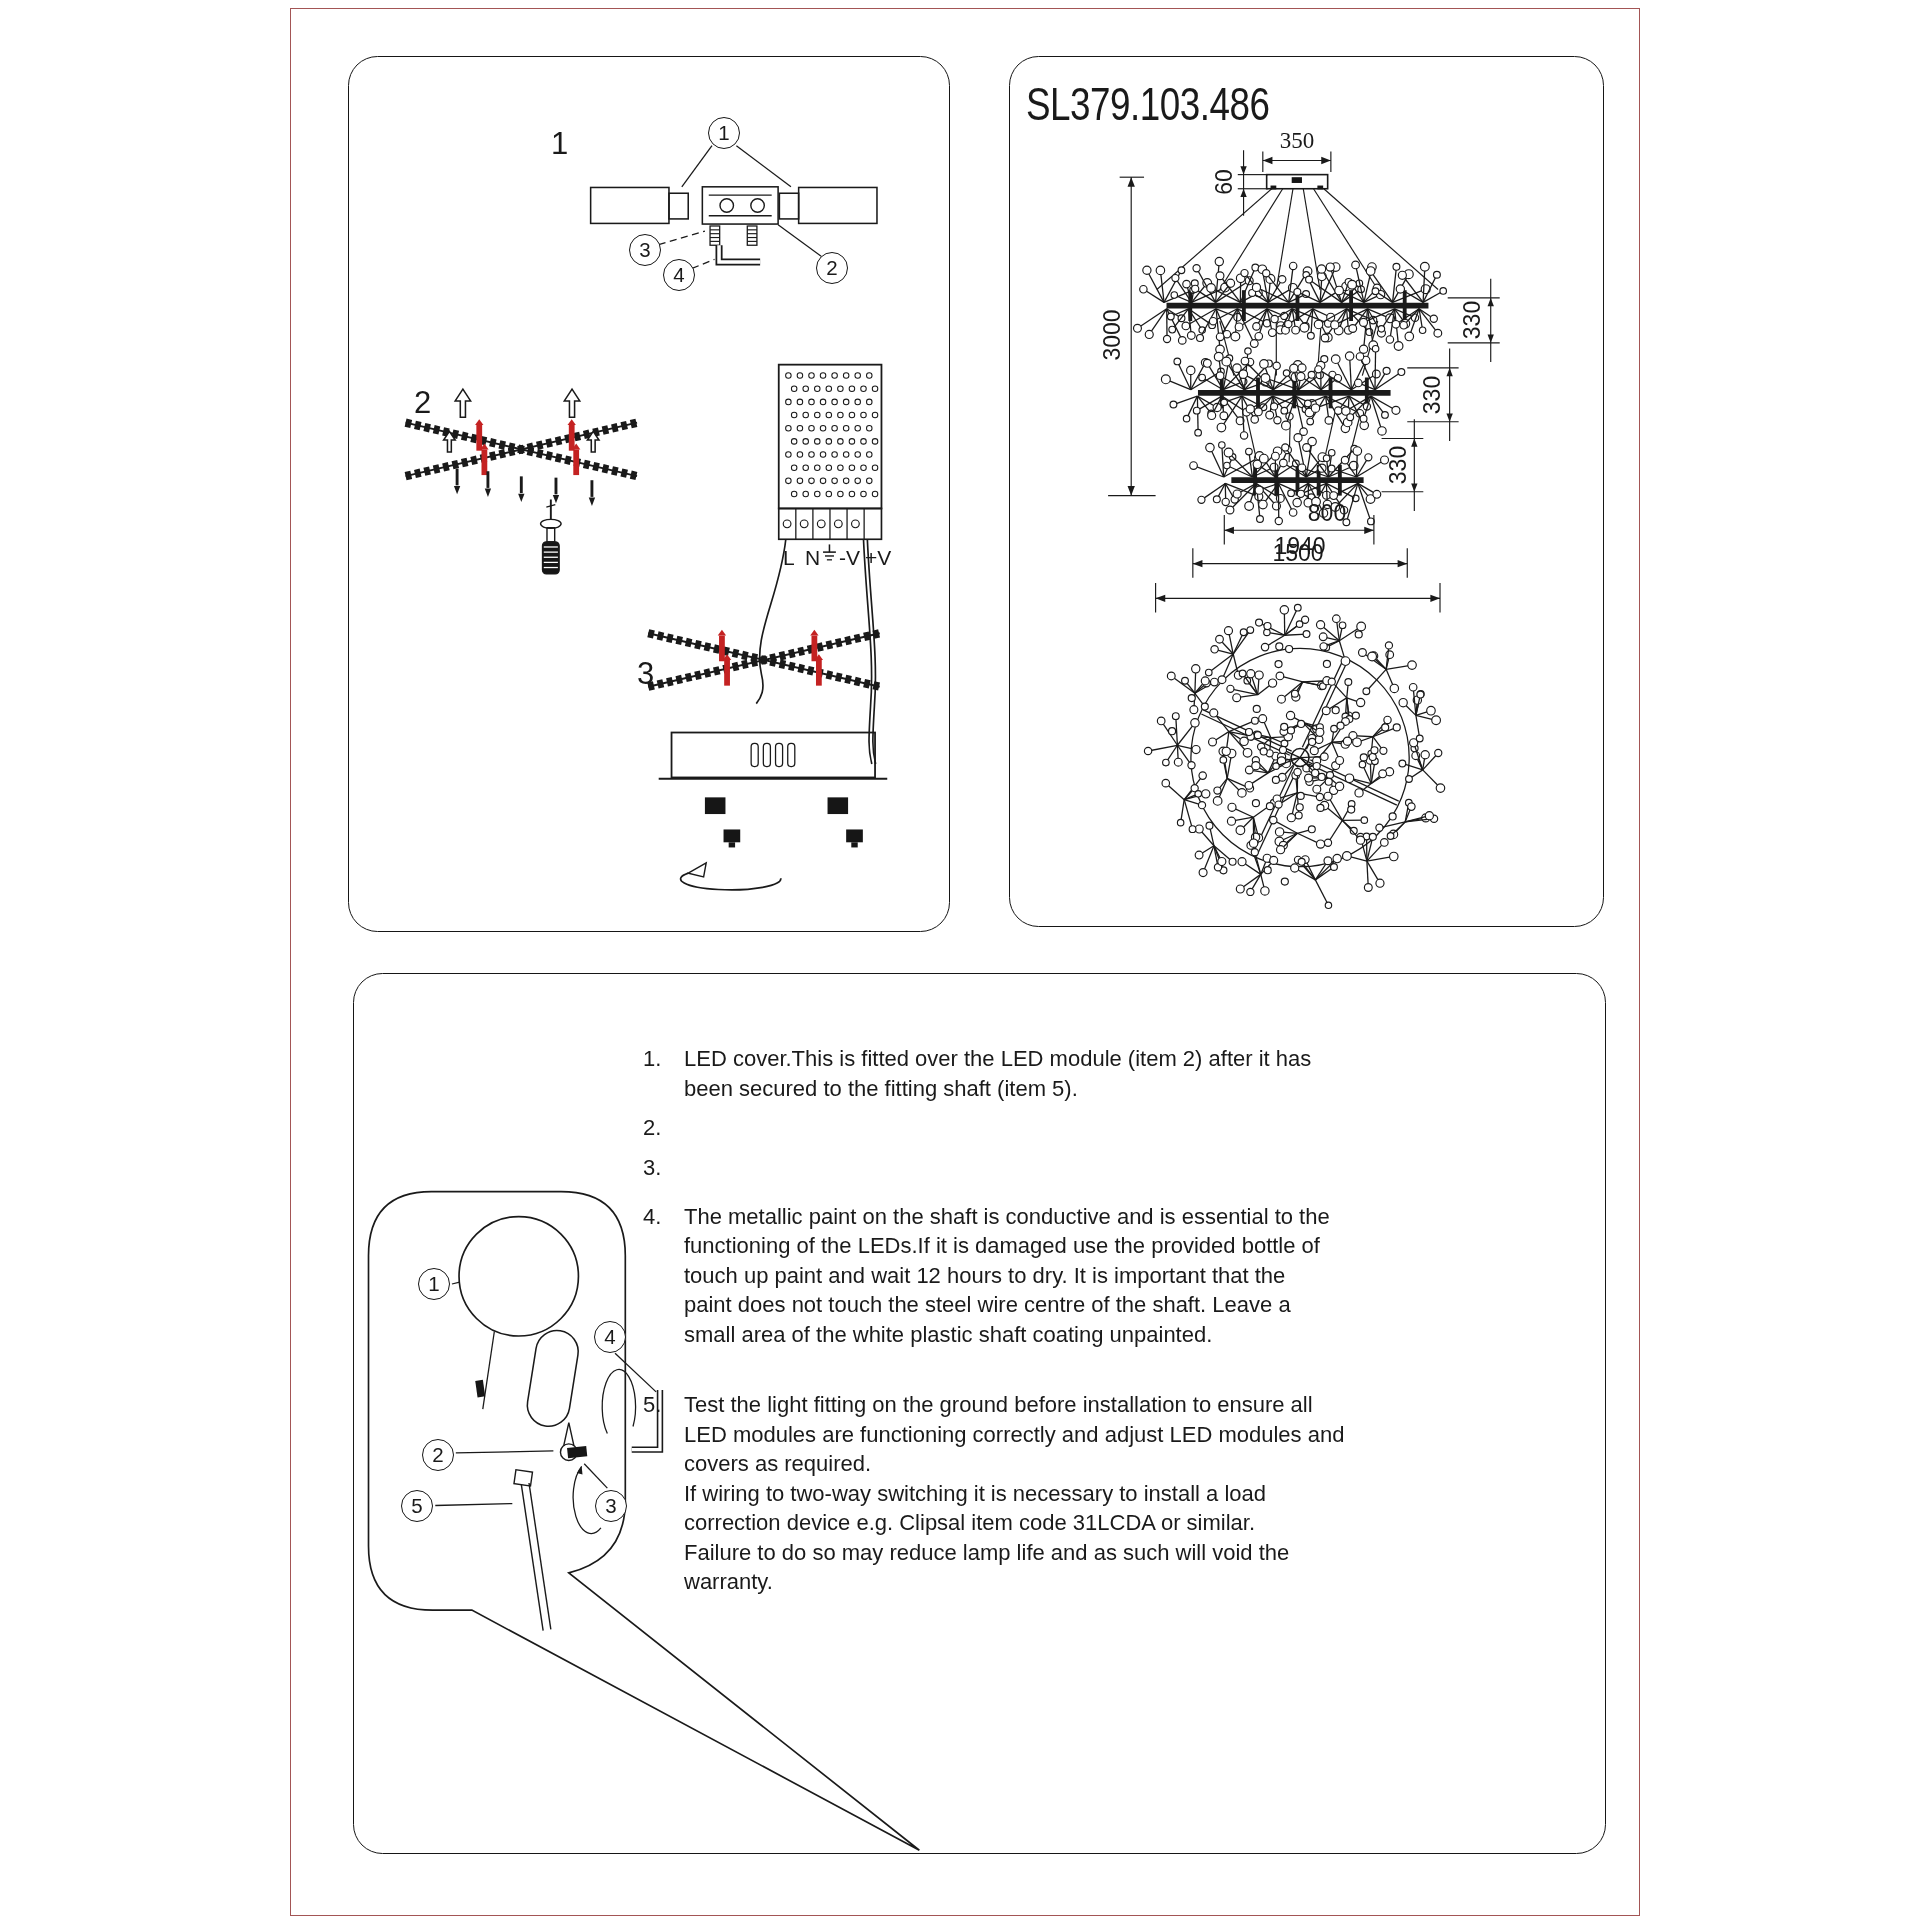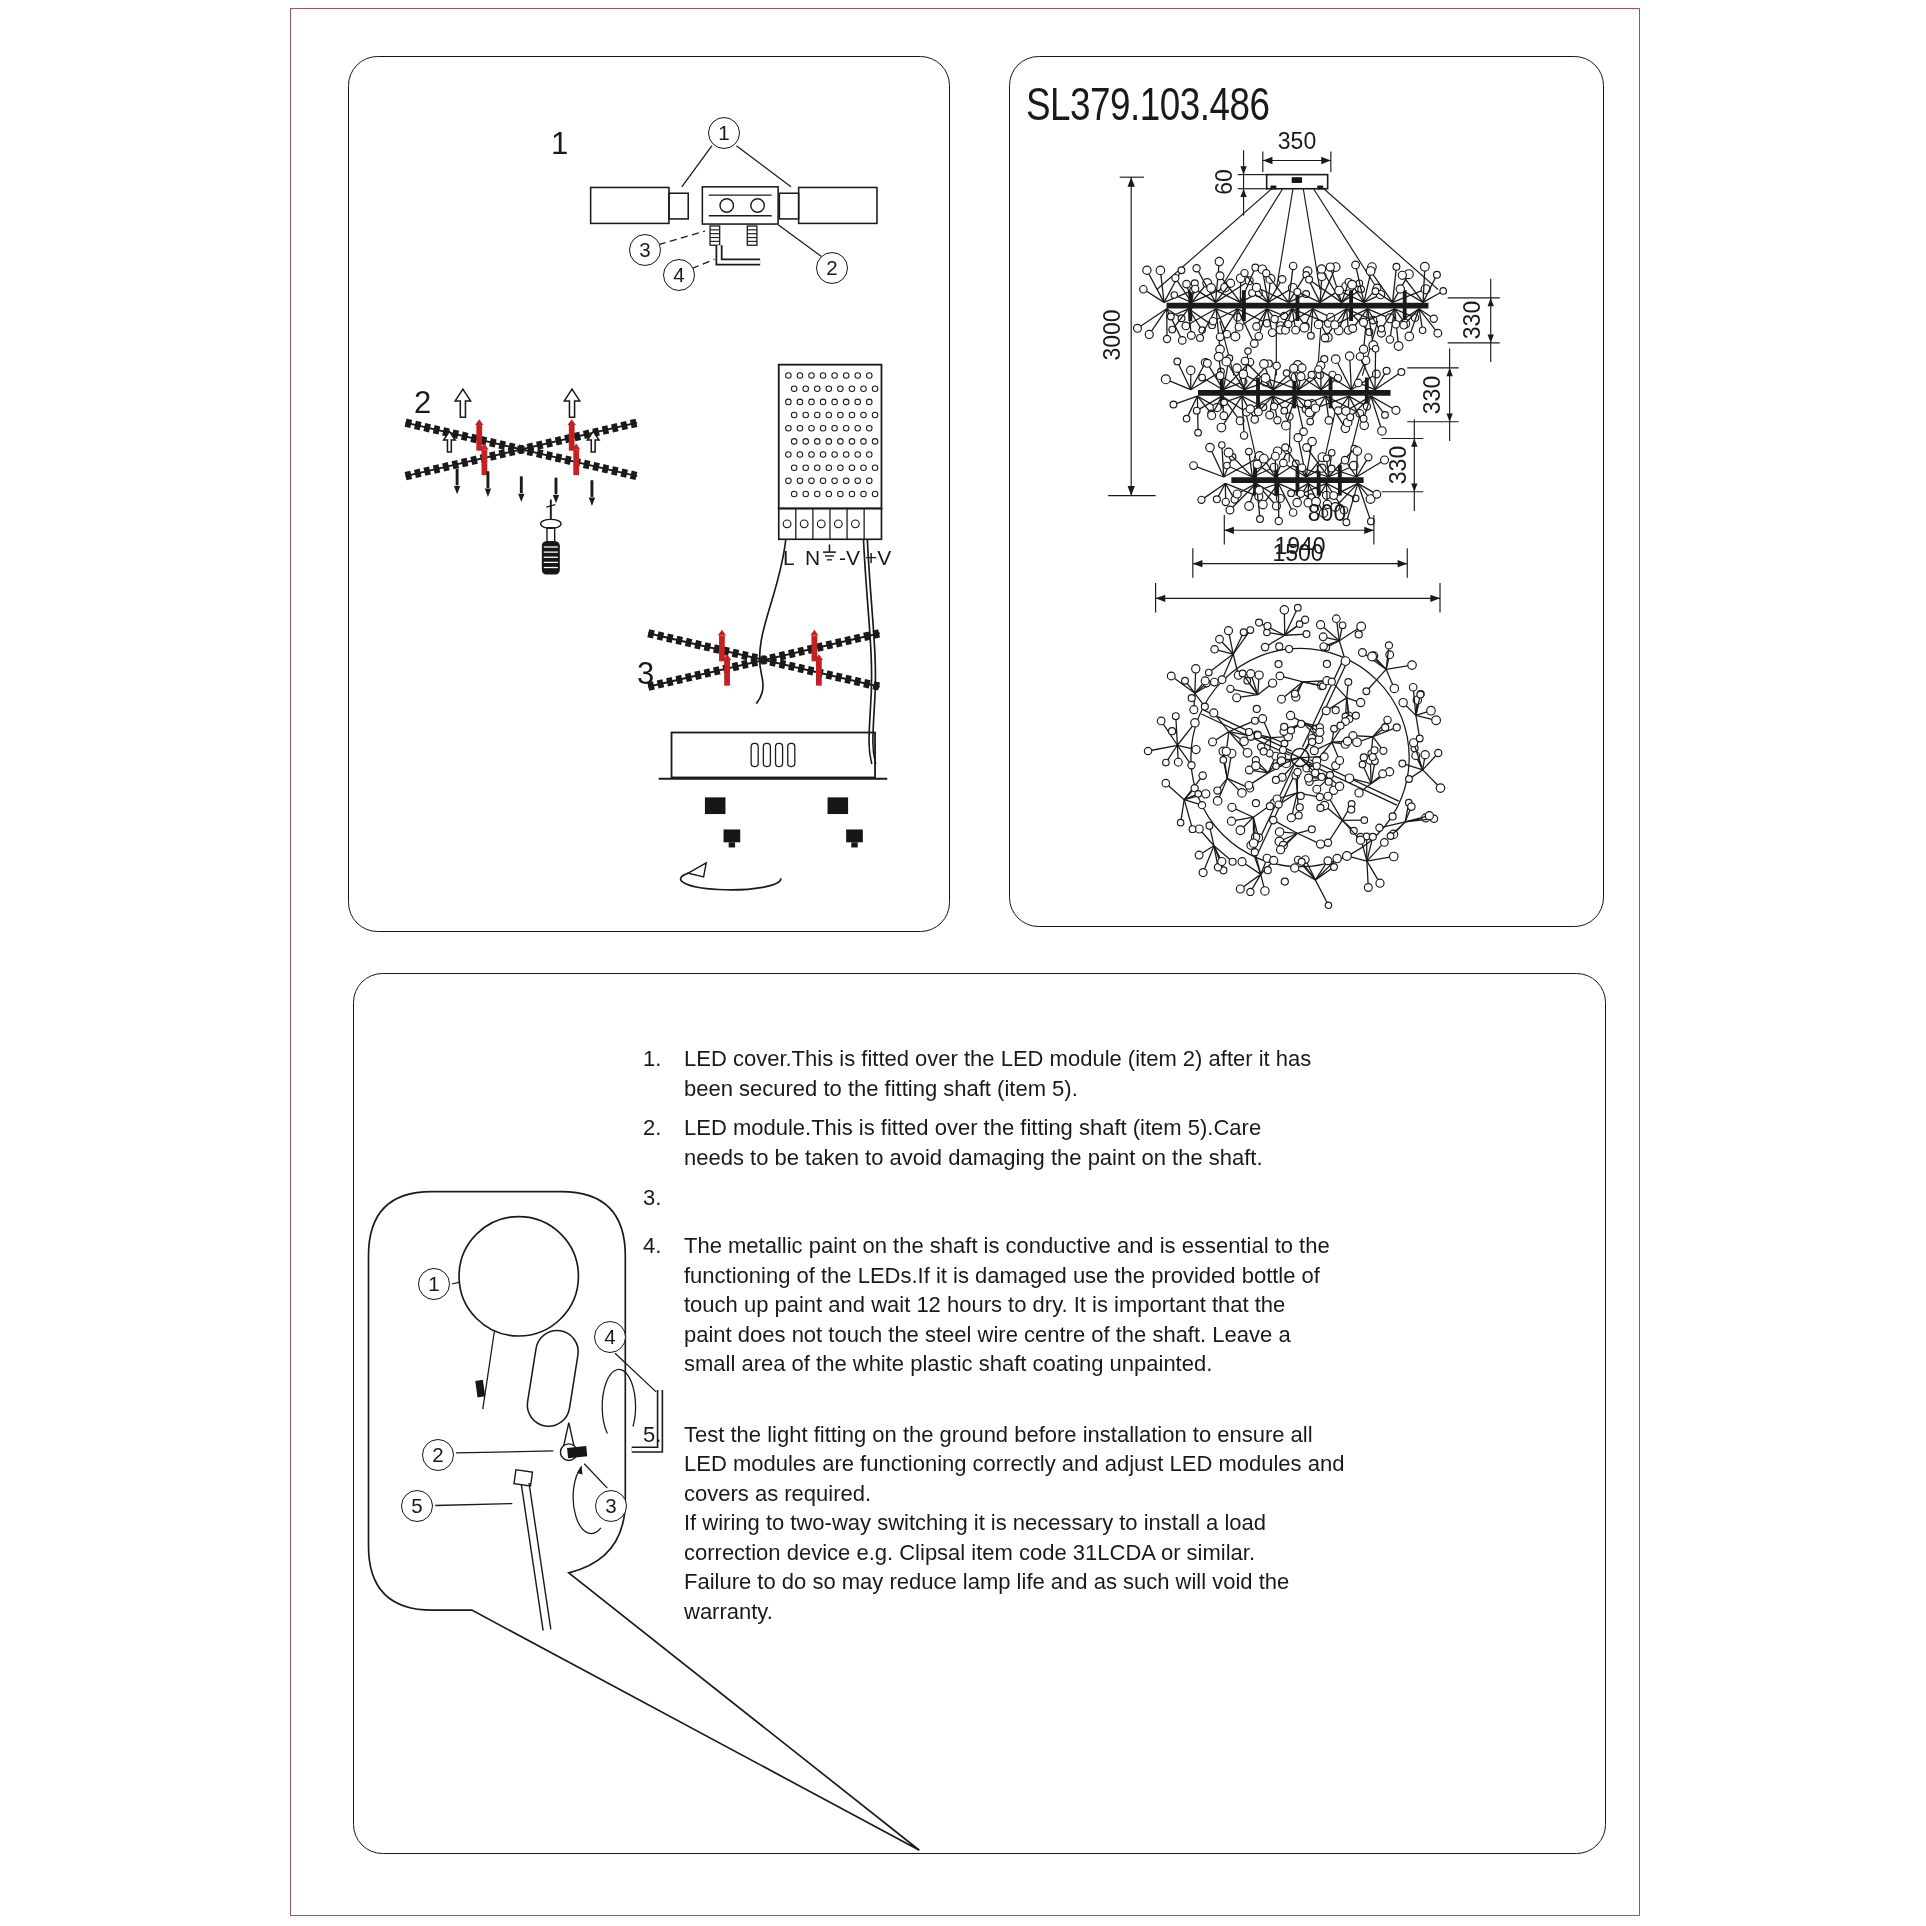--- a/index.html
+++ b/index.html
@@ -1435,21 +1435,21 @@
     </div>
   <div class="co" style="left:629px;top:234px;">
       <span>3</span>
     </div>
   <div class="co" style="left:663px;top:259px;">
       <span>4</span>
     </div>
 
   <span class="lbl title" style="left:1026px;top:77px;">SL379.103.486</span>
 
-  <span class="lbl dim center" style="left:1297px;top:128px;">350</span>
+  <span class="lbl dim center" style="left:1297px;top:128px;font-family:Liberation Serif, serif;">350</span>
   <span class="lbl dim rotc" style="left:1224px;top:182px;">60</span>
   <span class="lbl dim rotc" style="left:1112px;top:335px;">3000</span>
   <span class="lbl dim rotc" style="left:1472px;top:320px;">330</span>
   <span class="lbl dim rotc" style="left:1432px;top:395px;">330</span>
   <span class="lbl dim rotc" style="left:1398px;top:465px;">330</span>
   <span class="lbl dim center" style="left:1327px;top:500px;">800</span>
   <span class="lbl dim center" style="left:1300px;top:533px;">1940</span>
   <span class="lbl dim center" style="left:1298px;top:540px;">1500</span>
 
   <span class="lbl term" style="left:783px;top:546px;">L</span>
@@ -1473,21 +1473,20 @@
       <span>5</span>
     </div>
 
   <div class="instructions">
     <div class="ins-item">
       <span class="n">1.</span>
       <span class="t">LED cover.This is fitted over the LED module (item 2) after it has<br>been secured to the fitting shaft (item 5).</span>
     </div>
     <div class="ins-item">
       <span class="n">2.</span>
-      <span class="t">LED module.This is fitted over the fitting shaft (item 5).Care<br>needs to be taken to avoid damaging the paint on the shaft.</span>
     </div>
     <div class="ins-item">
       <span class="n">3.</span>
     </div>
     <div class="ins-item">
       <span class="n">4.</span>
       <span class="t">The metallic paint on the shaft is conductive and is essential to the<br>functioning of the LEDs.If it is damaged use the provided bottle of<br>touch up paint and wait 12 hours to dry. It is important that the<br>paint does not touch the steel wire centre of the shaft. Leave a<br>small area of the white plastic shaft coating unpainted.</span>
     </div>
     <div class="ins-item">
       <span class="n">5.</span>

